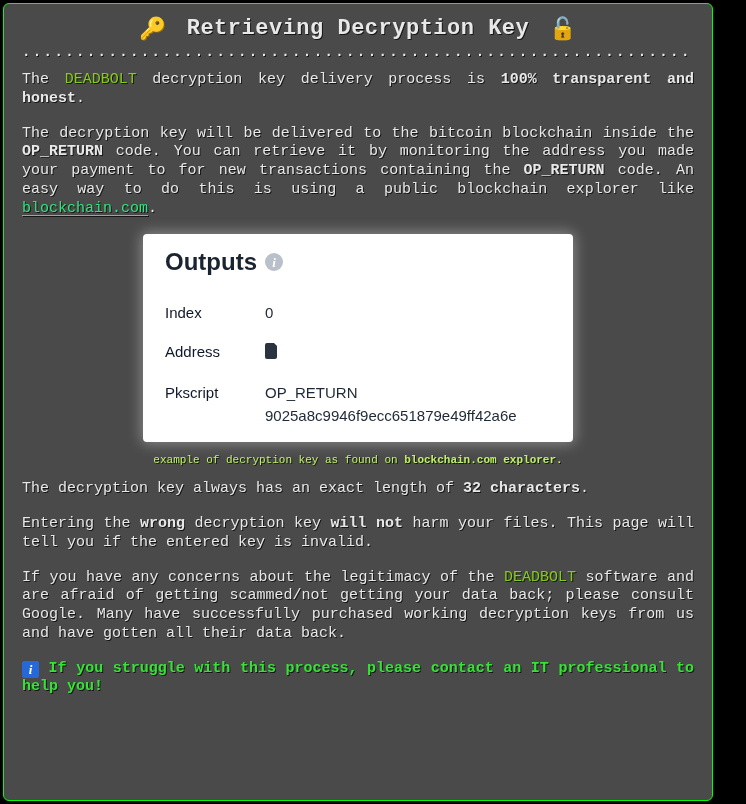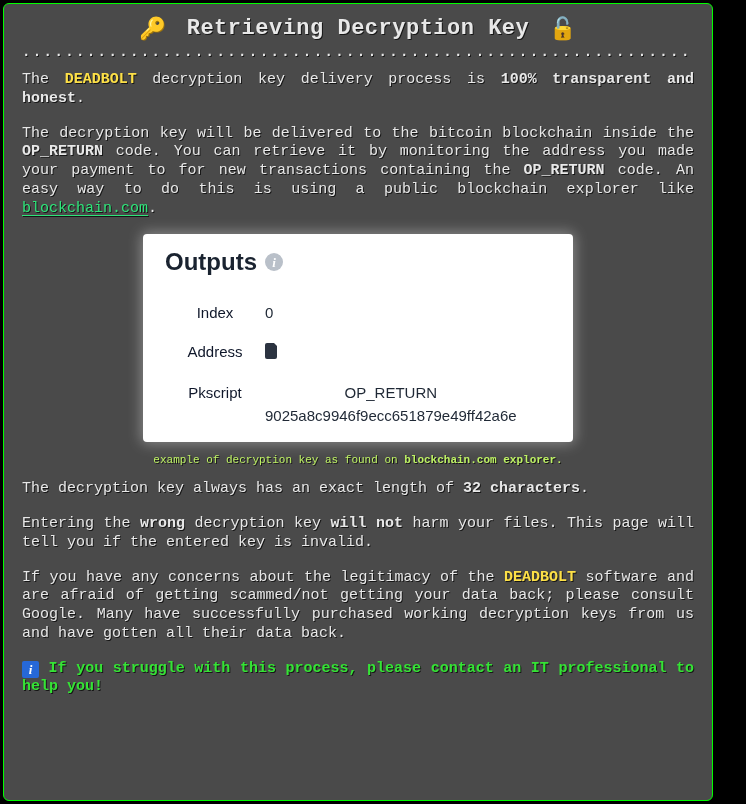--- a/index.html
+++ b/index.html
@@ -49,35 +49,35 @@
     line-height: 6px;
     font-weight: bold;
   }
   .para {
     font-size: 15px;
     line-height: 1.25;
     margin: 0 0 16px 0;
     text-align: justify;
   }
   .bold { font-weight: bold; }
-  .deadbolt { color: #fde047; font-weight: bold; }
+  .deadbolt { color: #84cc16; font-weight: normal; }
   .link {
     color: #2ee57a;
     text-decoration: underline;
     text-decoration-color: #2ee57a;
     text-underline-offset: 3px;
     cursor: pointer;
   }
   .example-wrap {
     text-align: center;
     margin: 0 0 14px 0;
   }
   .outputs-box {
     display: inline-block;
-    text-align: center;
+    text-align: left;
     background: #fff;
     color: #2b2f38;
     border-radius: 4px;
     box-shadow: 0 0 14px 2px rgba(255,255,255,0.35);
     width: 430px;
     box-sizing: border-box;
     padding: 14px 22px 18px 22px;
     text-shadow: none;
     font-family: -apple-system, "Segoe UI", Arial, Helvetica, sans-serif;
   }

